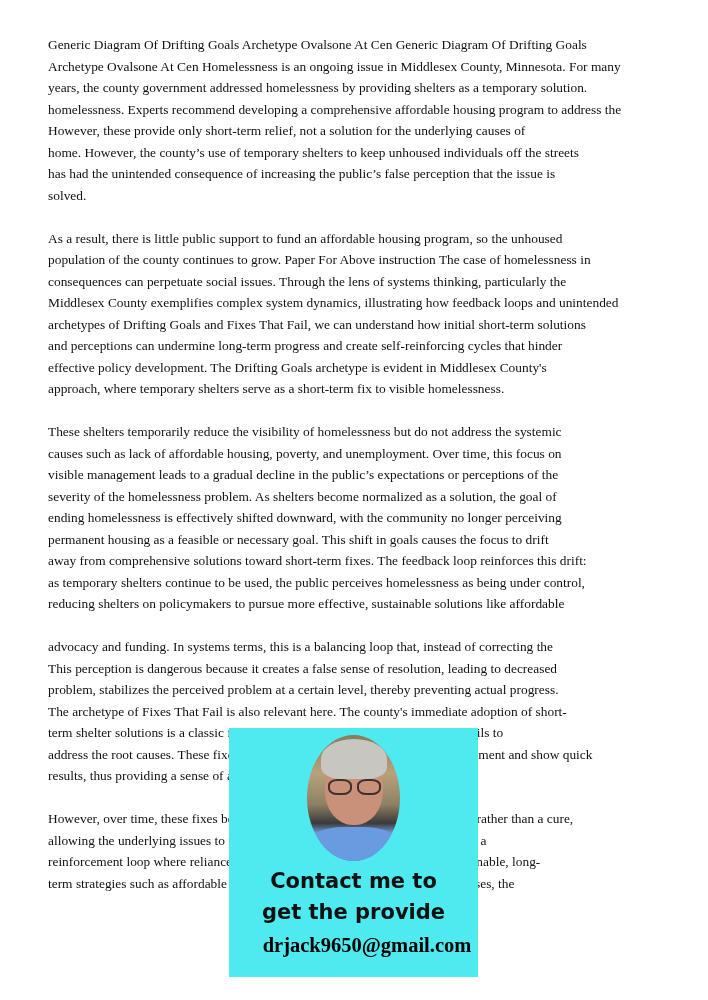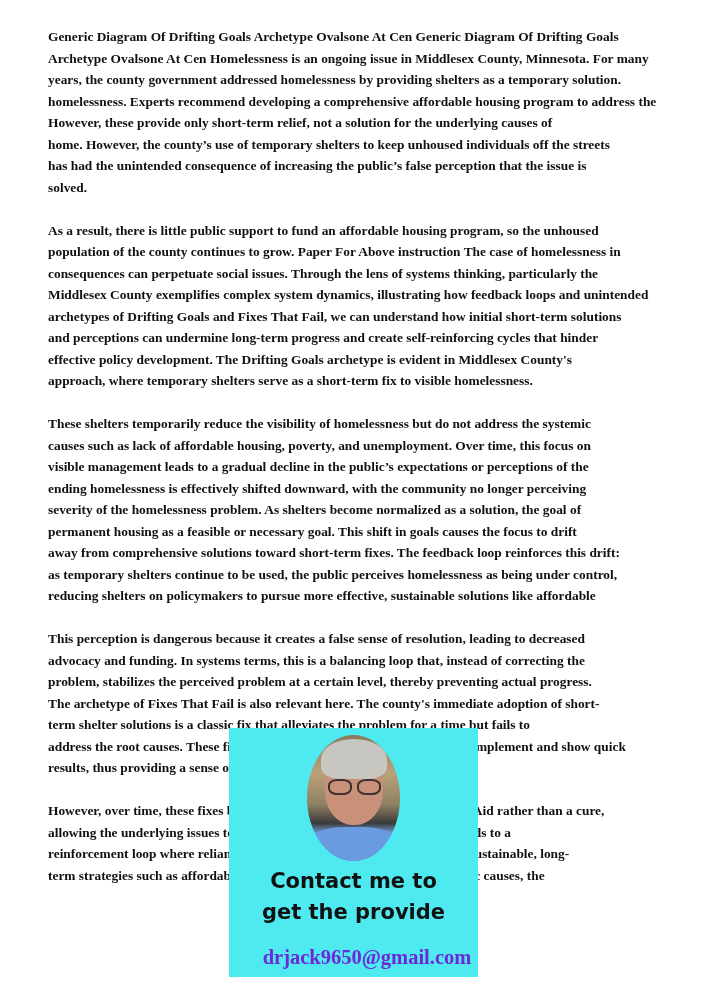--- a/index.html
+++ b/index.html
@@ -9,26 +9,25 @@
     }
     body {
       width: 708px;
       height: 1000px;
       position: relative;
       overflow: hidden;
     }
     .page {
       position: absolute;
       left: 48px;
-      top: 26px;
+      top: 34px;
       width: 620px;
       font-family: "Liberation Serif", "DejaVu Serif", serif;
       font-size: 13.4px;
       color: #111111;
-      font-weight: bold;
     }
     .para {
       margin: 0 0 21.5px 0;
     }
     .line {
       display: block;
       height: 21.5px;
       line-height: 21.5px;
       white-space: nowrap;
     }
@@ -88,27 +87,27 @@
       width: 249px;
       font-family: "DejaVu Sans", "Liberation Sans", sans-serif;
       font-weight: bold;
       font-size: 21px;
       line-height: 31px;
       color: #111111;
     }
     .ad-email {
       position: absolute;
       left: 0;
-      top: 214px;
+      top: 202px;
       width: 276px;
       font-family: "Liberation Serif", "DejaVu Serif", serif;
       font-weight: bold;
       font-size: 20.5px;
       line-height: 30px;
-      color: #6d28d9;
+      color: #000000;
     }
   </style>
 </head>
 <body>
 
 <div class="page">
   <div class="para">
     <span class="line">Generic Diagram Of Drifting Goals Archetype Ovalsone At Cen Generic Diagram Of Drifting Goals</span>
     <span class="line">Archetype Ovalsone At Cen Homelessness is an ongoing issue in Middlesex County, Minnesota. For many</span>
     <span class="line">years, the county government addressed homelessness by providing shelters as a temporary solution.</span>
@@ -127,31 +126,31 @@
     <span class="line">archetypes of Drifting Goals and Fixes That Fail, we can understand how initial short-term solutions</span>
     <span class="line">and perceptions can undermine long-term progress and create self-reinforcing cycles that hinder</span>
     <span class="line">effective policy development. The Drifting Goals archetype is evident in Middlesex County's</span>
     <span class="line">approach, where temporary shelters serve as a short-term fix to visible homelessness.</span>
   </div>
 
   <div class="para">
     <span class="line">These shelters temporarily reduce the visibility of homelessness but do not address the systemic</span>
     <span class="line">causes such as lack of affordable housing, poverty, and unemployment. Over time, this focus on</span>
     <span class="line">visible management leads to a gradual decline in the public’s expectations or perceptions of the</span>
+    <span class="line">severity of the homelessness problem. As shelters become normalized as a solution, the goal of</span>
     <span class="line">ending homelessness is effectively shifted downward, with the community no longer perceiving</span>
-    <span class="line">severity of the homelessness problem. As shelters become normalized as a solution, the goal of</span>
     <span class="line">permanent housing as a feasible or necessary goal. This shift in goals causes the focus to drift</span>
     <span class="line">away from comprehensive solutions toward short-term fixes. The feedback loop reinforces this drift:</span>
     <span class="line">as temporary shelters continue to be used, the public perceives homelessness as being under control,</span>
     <span class="line">reducing shelters on policymakers to pursue more effective, sustainable solutions like affordable</span>
   </div>
 
   <div class="para">
+    <span class="line">advocacy and funding. In systems terms, this is a balancing loop that, instead of correcting the</span>
     <span class="line">This perception is dangerous because it creates a false sense of resolution, leading to decreased</span>
-    <span class="line">advocacy and funding. In systems terms, this is a balancing loop that, instead of correcting the</span>
     <span class="line">problem, stabilizes the perceived problem at a certain level, thereby preventing actual progress.</span>
     <span class="line">The archetype of Fixes That Fail is also relevant here. The county's immediate adoption of short-</span>
     <span class="line">term shelter solutions is a classic fix that alleviates the problem for a time but fails to</span>
     <span class="line">address the root causes. These fixes are attractive because they are easy to implement and show quick</span>
     <span class="line">results, thus providing a sense of accomplishment.</span>
   </div>
 
   <div class="para">
     <span class="line">However, over time, these fixes become entrenched, functioning as a Band-Aid rather than a cure,</span>
     <span class="line">allowing the underlying issues to persist and even worsen. This reliance leads to a</span>

